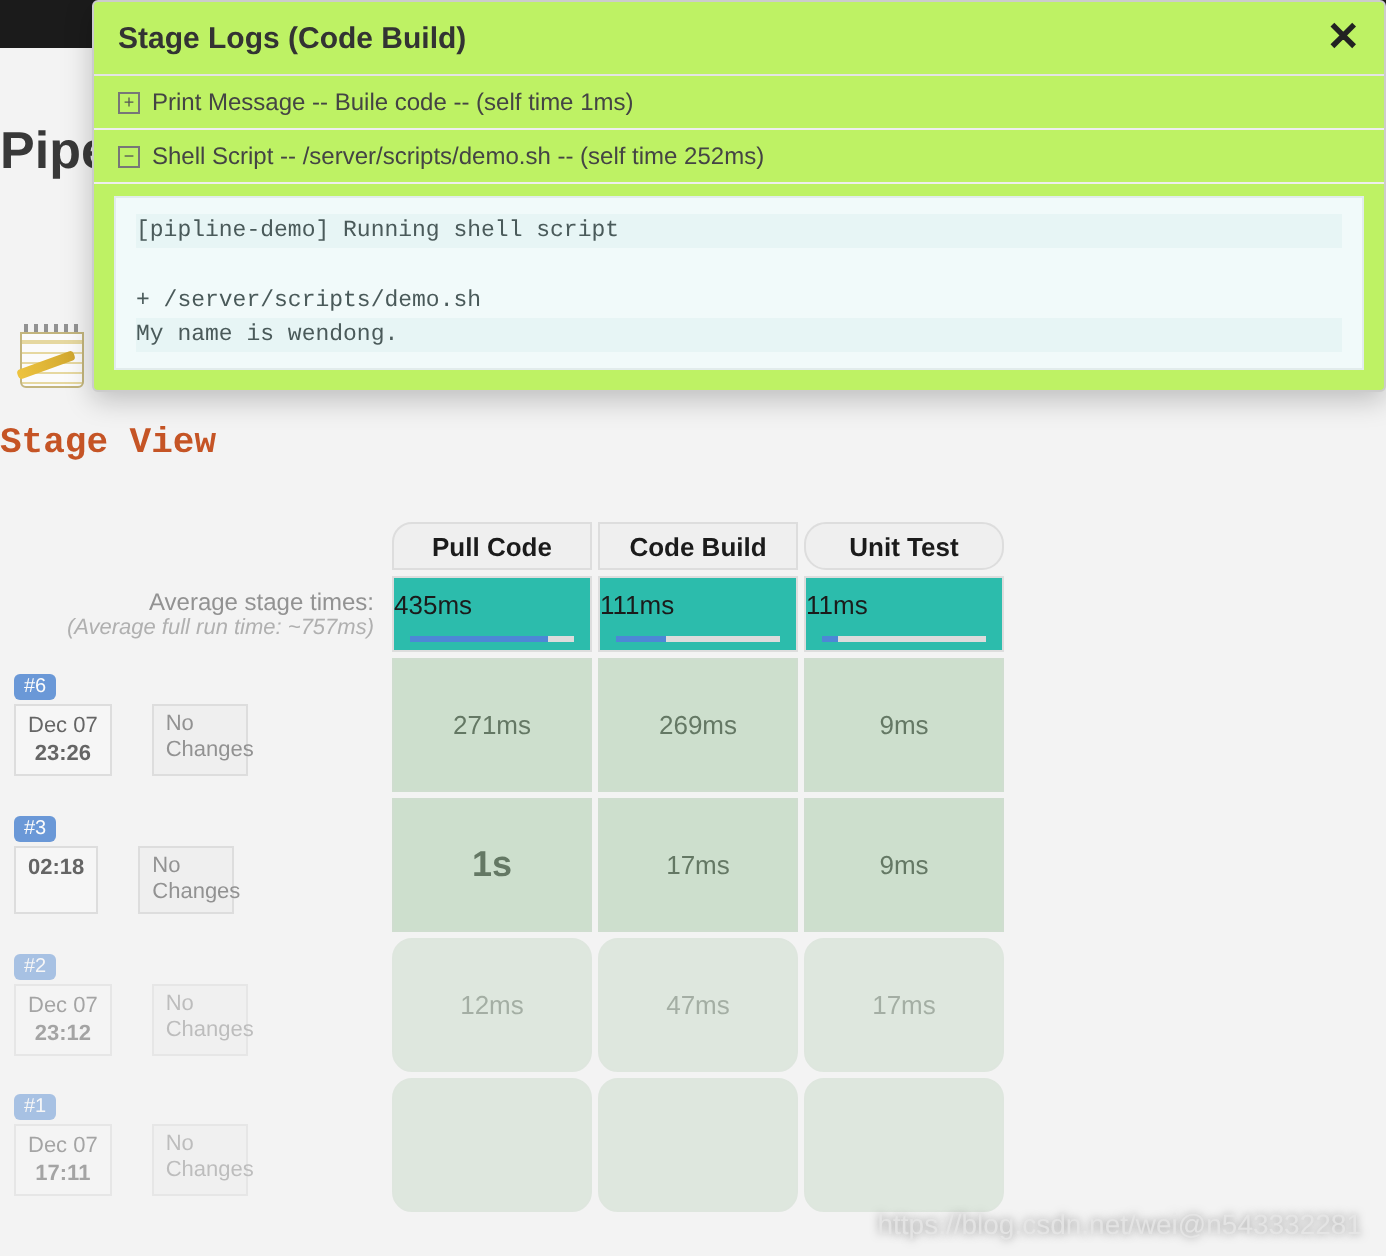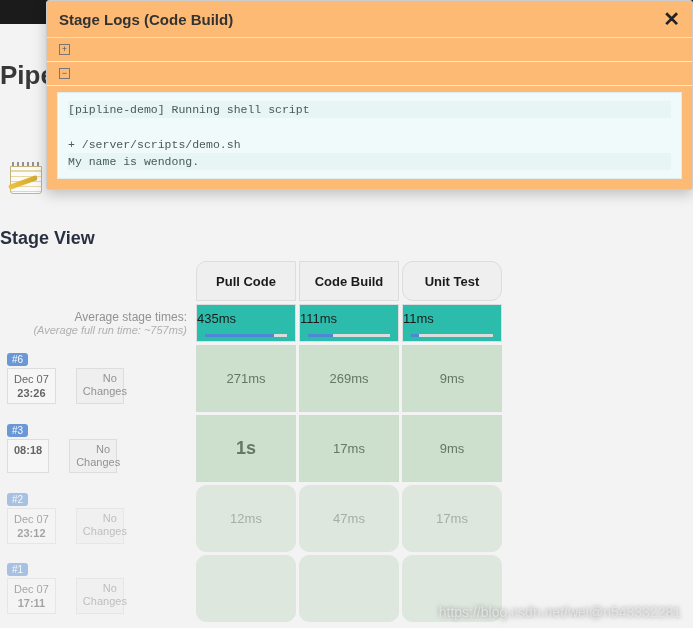--- a/index.html
+++ b/index.html
@@ -5,40 +5,40 @@
   * { box-sizing: border-box; margin: 0; padding: 0; }
   body { font-family: Arial, Helvetica, sans-serif; font-size: 13px; background: #f6f6f6; width: 693px; height: 628px; overflow: hidden; position: relative; }
   .topbar { background: #000; height: 24px; width: 100%; position: absolute; top: 0; left: 0; }
   .page-title { font-size: 26px; font-weight: bold; color: #222; position: absolute; top: 60px; left: 0; }
   .recent-changes { position: absolute; top: 162px; left: 10px; display: flex; align-items: center; gap: 8px; }
   .notepad-icon { width: 32px; height: 32px; position: relative; }
   .notepad-icon .rings { position:absolute; top:0; left:2px; right:2px; height:5px; background: repeating-linear-gradient(90deg,#888 0 2px, transparent 2px 5px); }
   .notepad-icon .pad { position:absolute; top:4px; left:0; right:0; bottom:0; background:#fff; border:1px solid #c0b070; border-radius:0 0 3px 3px; background-image: repeating-linear-gradient(#e8d898 0 1px, transparent 1px 5px); background-position: 0 4px;}
   .notepad-icon .pencil { position:absolute; width:30px; height:5px; background:linear-gradient(90deg,#f0c028,#d0a018); top:18px; left:-2px; transform:rotate(-20deg); border-radius:2px;}
   .recent-changes a { color: #1a5fb4; text-decoration: underline; font-size: 13px; }
-  .stage-view-title { position: absolute; top: 228px; left: 0; font-size: 18px; font-weight: bold; color: #0f172a; }
+  .stage-view-title { position: absolute; top: 212px; left: 0; font-size: 18px; font-weight: bold; color: #c2410c; font-family: Liberation Mono, monospace; }
   .stage-table { position: absolute; top: 258px; left: 4px; border-collapse: separate; border-spacing: 3px; }
   .stage-table th.row-head { width: 186px; text-align: right; font-weight: normal; color: #888; font-size: 12px; vertical-align: middle; padding-right: 6px;}
   .avg-sub { color:#aaa; font-size:11px; font-style: italic;}
-  .stage-header { background: #f2f2f2; border: 1px solid #ddd; width: 100px; height: 40px; text-align: center; font-weight: bold; vertical-align: middle; position:relative;}
+  .stage-header { background: #f2f2f2; border: 1px solid #ddd; width: 100px; height: 24px; text-align: center; font-weight: bold; vertical-align: middle; position:relative;}
   .stage-header.first { border-top-left-radius: 10px; }
   .stage-header.last { border-top-right-radius: 10px; border-radius: 11px; }
   .avg-cell { background:#14b8a6; border:1px solid #ddd; text-align:left; height:38px; position:relative; vertical-align:top; padding-top:6px;}
   .avg-cell .bar-bg { position:absolute; bottom:4px; left:8px; right:8px; height:3px; background:#dcdcdc; }
   .avg-cell .bar-fg { position:absolute; bottom:4px; left:8px; height:3px; background:#3a7bd5; }
   .badge { background:#5a8fd6; color:#fff; border-radius:3px; font-size:10px; padding:1px 5px; display:inline-block;}
   .datebox { border:1px solid #ddd; background:#fafafa; padding:3px 6px; font-size:11px; text-align:center; color:#555; line-height:1.3;}
-  .chgbox { border:1px solid #ddd; background:#f2f2f2; padding:3px 6px; font-size:11px; text-align:right; color:#888; width:48px; line-height:1.2;}
+  .chgbox { border:1px solid #ddd; background:#f2f2f2; padding:3px 6px; font-size:11px; text-align:left; color:#888; width:48px; line-height:1.2;}
   .run-row td.stage-cell { border:1px solid #cdddcd; background:#cbe0cb; text-align:center; width:100px; height:67px; vertical-align:middle; color:#546a54;}
   .run-row.faded td.stage-cell { opacity:0.55;border-radius:10px; }
   .run-row.faded .run-head, .run-row.faded th { opacity:0.55; }
   .stage-cell.highlight { font-size:18px; color:#222; font-weight:bold;}
   .stage-cell.empty { background:#f4faf4;}
   .overlay-dim { position:absolute; top:0; left:0; right:0; bottom:0; background: rgba(220,220,220,0.12); pointer-events:none; }
-  .modal { position:absolute; top:0; left:46px; right:0; background:#fdba74; border:1px solid #ccc; box-shadow:0 4px 14px rgba(0,0,0,0.22); border-radius:3px; padding:0; z-index:100;}
+  .modal { position:absolute; top:0; left:46px; right:0; background:#bef264; border:1px solid #ccc; box-shadow:0 4px 14px rgba(0,0,0,0.22); border-radius:3px; padding:0; z-index:100;}
   .modal-header { padding:8px 12px; display:flex; justify-content:space-between; align-items:center;}
   .modal-title { font-size:15px; font-weight:bold; color:#333;}
   .close-x { font-size:20px; font-weight:bold; cursor:pointer; line-height:1; color:#222;}
   .modal-divider { border-top:1px solid #e4e4e4;}
   .log-row { padding:6px 12px; display:flex; align-items:center; gap:6px; border-bottom:1px solid #eee; font-size:12px; color:#444;}
   .expand-icon { width:11px; height:11px; border:1px solid #777; display:inline-flex; align-items:center; justify-content:center; font-size:9px; line-height:1; color:#555; user-select:none;}
   .log-output { margin:6px 10px 10px 10px; border:1px solid #e2ecec; background:#f1fafa; padding:8px 10px; font-family: "Courier New", monospace; font-size:11.5px; color:#4a5a5a; white-space:pre; line-height:1.5;}
   .log-output .line-alt { background:#e7f5f5; display:block;}
   .watermark { position:absolute; bottom:8px; right:12px; color:rgba(230,230,230,0.85); font-size:14px; z-index:200; text-shadow:0 0 4px rgba(80,80,80,0.6);}
   th.row-head-runs { vertical-align: top; padding-top: 0; }
@@ -103,21 +103,21 @@
         </th>
         <td class="stage-cell">271ms</td>
         <td class="stage-cell">269ms</td>
         <td class="stage-cell">9ms</td>
       </tr>
       <tr class="run-row">
         <th class="row-head row-head-runs">
           <div class="runs-stack">
             <span class="badge">#3</span>
             <div class="row2">
-              <div class="datebox"><b>08:18</b></div>
+              <div class="datebox"><b>02:18</b></div>
               <div class="chgbox">No<br>Changes</div>
             </div>
           </div>
         </th>
         <td class="stage-cell highlight">1s</td>
         <td class="stage-cell">17ms</td>
         <td class="stage-cell">9ms</td>
       </tr>
       <tr class="run-row faded">
         <th class="row-head row-head-runs">
@@ -154,23 +154,25 @@
 
 <div class="modal">
   <div class="modal-header">
     <span class="modal-title">Stage Logs (Code Build)</span>
     <span class="close-x">✕</span>
   </div>
   <div class="modal-divider"></div>
   <div id="log-steps">
       <div class="log-row">
         <span class="expand-icon">+</span>
+        <span>Print Message -- Buile code -- (self time 1ms)</span>
       </div>
       <div class="log-row">
         <span class="expand-icon">−</span>
+        <span>Shell Script -- /server/scripts/demo.sh -- (self time 252ms)</span>
       </div>
       <div class="log-output"><span class="line-alt">[pipline-demo] Running shell script</span>
 <span>+ /server/scripts/demo.sh</span>
 <span class="line-alt">My name is wendong.</span></div>
     </div>
 </div>
 
 <div class="watermark">https://blog.csdn.net/wei@n543332281</div>
 
 </body></html>

